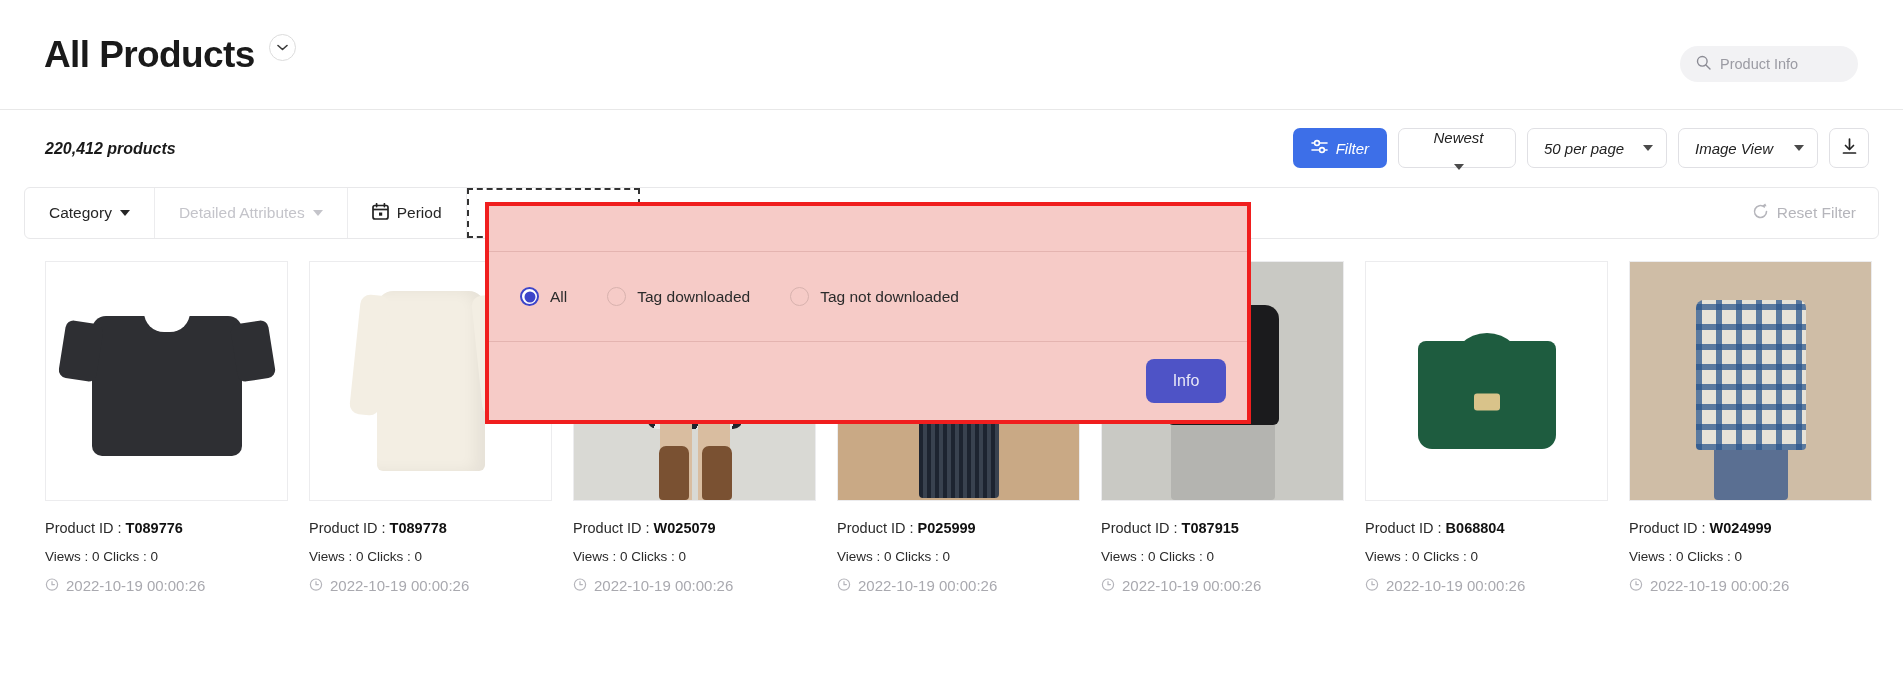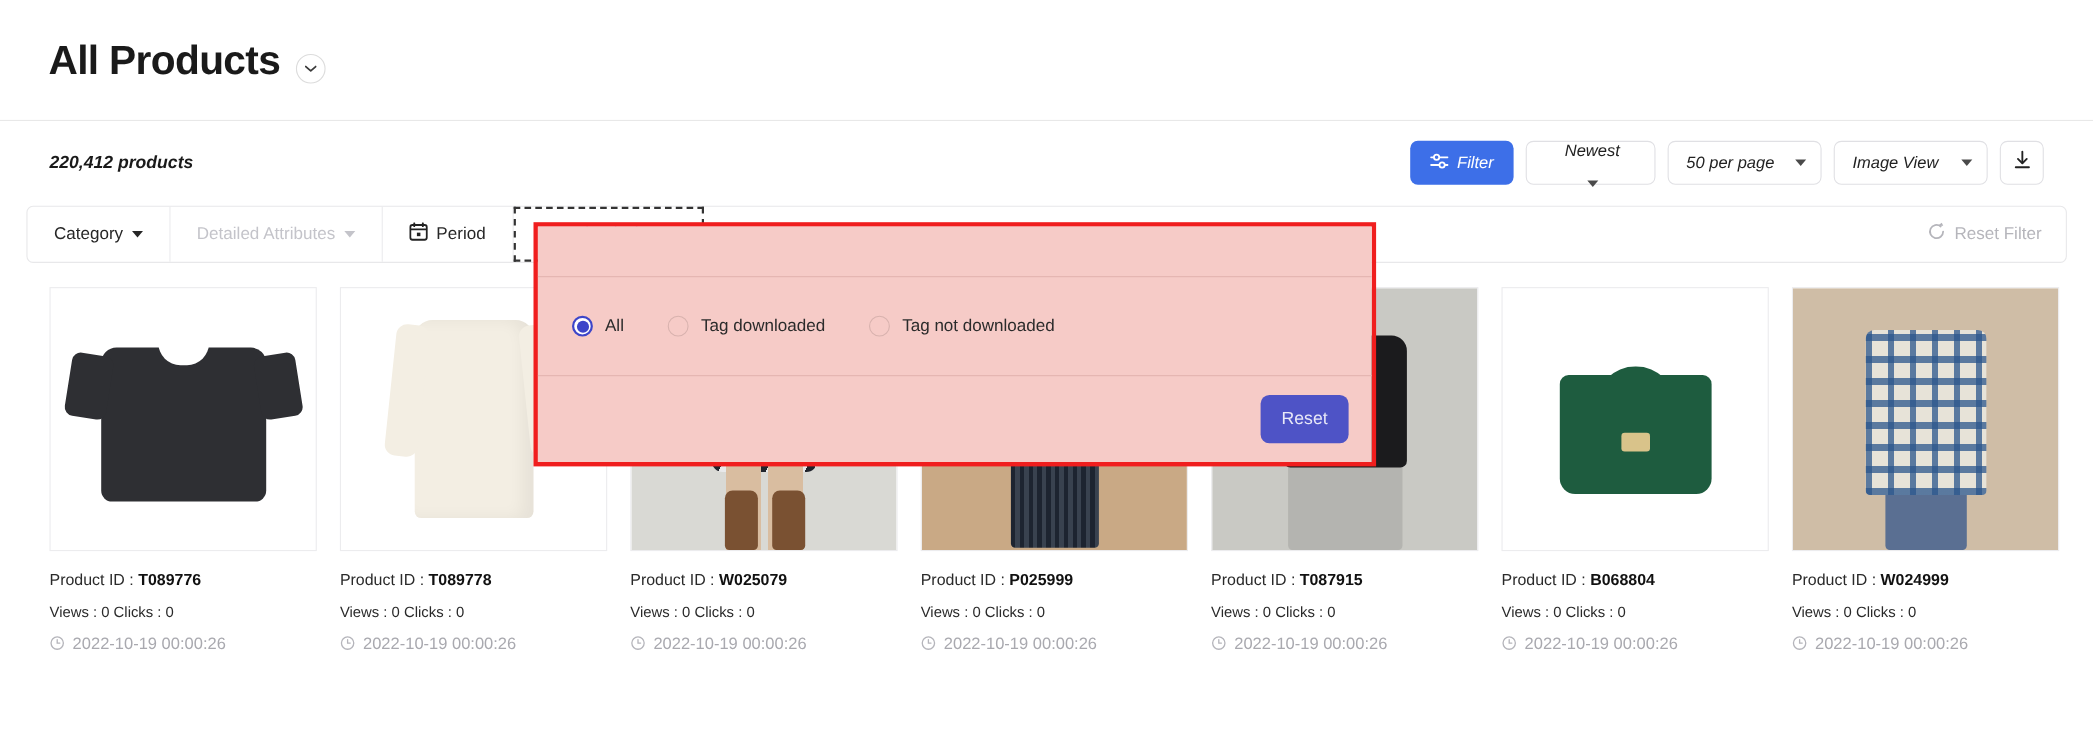--- a/index.html
+++ b/index.html
@@ -62,21 +62,21 @@
     align-items: center;
     font-style: italic;
   }
   .product-count {
     font-size: 16px;
     font-weight: bold;
     color: #1a1a1a;
   }
   .toolbar-right {
     position: absolute;
-    right: 45px; top: 18px;
+    right: 34px; top: 18px;
     display: flex;
     align-items: center;
     gap: 11px;
   }
   .btn-filter {
     height: 40px;
     background: #3d6fe8;
     color: #ffffff;
     border-radius: 7px;
     display: flex;
@@ -389,29 +389,38 @@
     position: absolute; left: 50%; bottom: 0;
     transform: translateX(-50%);
     width: 74px; height: 92px;
     background: #5a6f92; border-radius: 4px;
   }
 </style>
 </head>
 <body>
 
 <div class="header">
-  <div style="display:flex;align-items:flex-end;">
+  <div style="display:flex;align-items:flex-start;">
     <span class="page-title">All Products</span>
     <span class="title-caret">
       <svg width="11" height="7" viewBox="0 0 11 7">
           <path d="M1 1.5 L5.5 5.5 L10 1.5" stroke="#3a3a3a" stroke-width="1.6" fill="none" stroke-linecap="round" stroke-linejoin="round"></path>
         </svg>
     </span>
   </div>
 
+  <div class="search-box">
+    <span>
+      <svg width="15" height="15" viewBox="0 0 15 15">
+          <circle cx="6.3" cy="6.3" r="4.8" stroke="#8b8b94" stroke-width="1.4" fill="none"></circle>
+          <line x1="9.9" y1="9.9" x2="14" y2="14" stroke="#8b8b94" stroke-width="1.4" stroke-linecap="round"></line>
+        </svg>
+    </span>
+    <span class="ph">Product Info</span>
+  </div>
 </div>
 
 <div class="toolbar">
   <span class="product-count">220,412 products</span>
 
   <div class="toolbar-right">
     <div class="btn-filter">
       <span>
         <svg width="17" height="15" viewBox="0 0 17 15">
           <line x1="1" y1="4" x2="16" y2="4" stroke="#fff" stroke-width="1.6" stroke-linecap="round"></line>
@@ -501,21 +510,21 @@
       <span class="radio-dot"></span>
       <span>Tag downloaded</span>
     </label>
     <label class="radio-opt">
       <span class="radio-dot"></span>
       <span>Tag not downloaded</span>
     </label>
   </div>
 
   <div class="dd-footer">
-    <button class="btn-apply">Reset</button>
+    <button class="btn-apply">Info</button>
   </div>
 </div>
 <div class="dd-panel"></div>
 
 <div class="grid">
 
   <div class="card">
     <div class="card-img">
       <div class="ph-wrap">
           <div class="tee">

